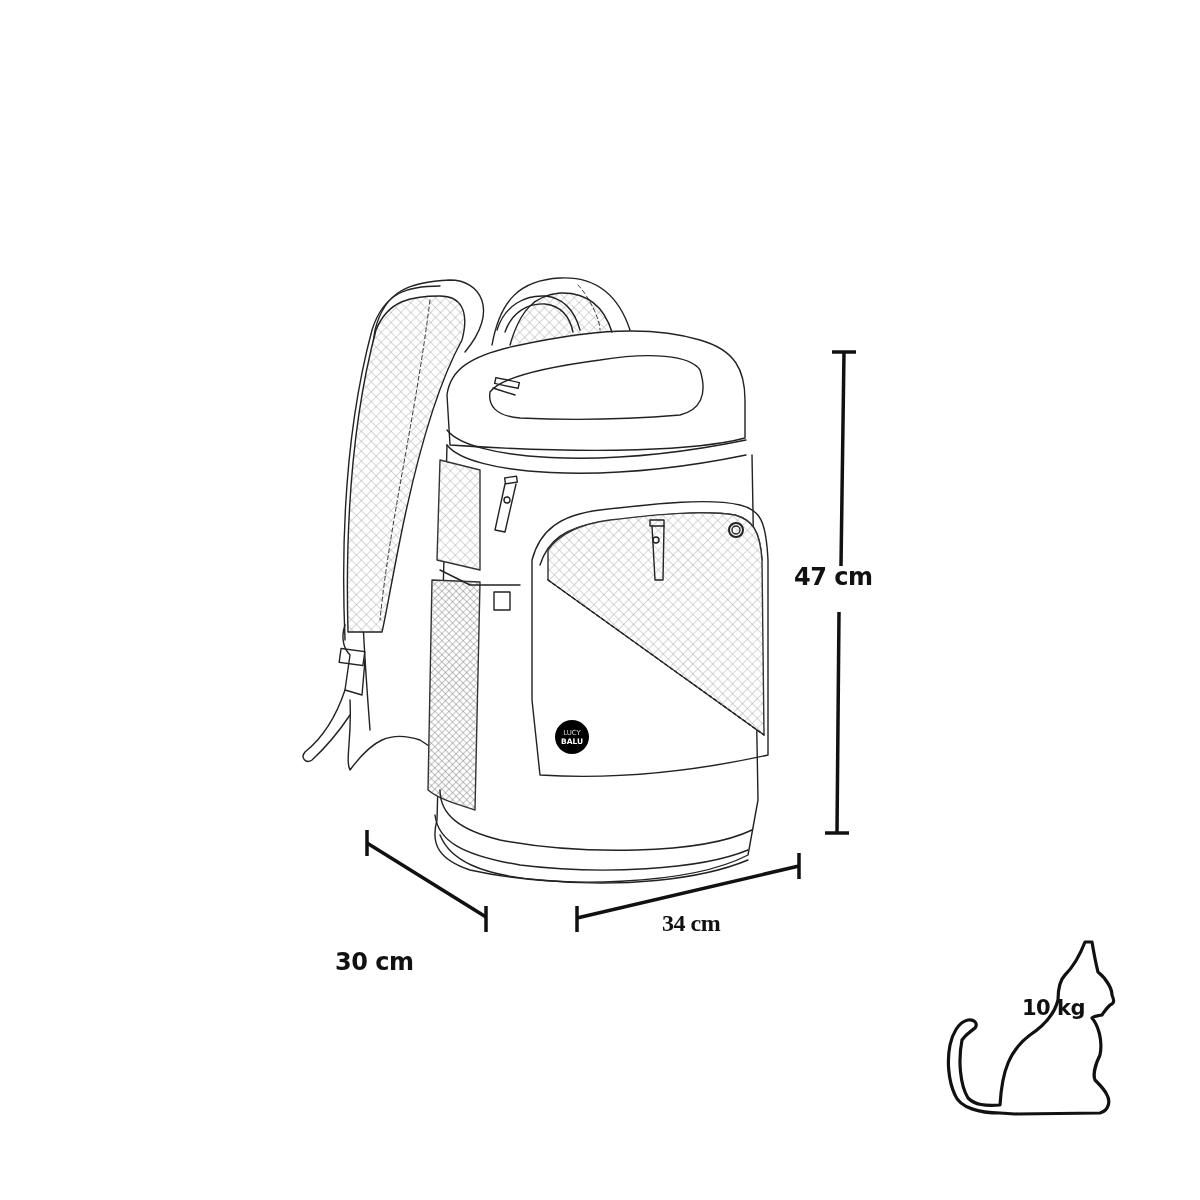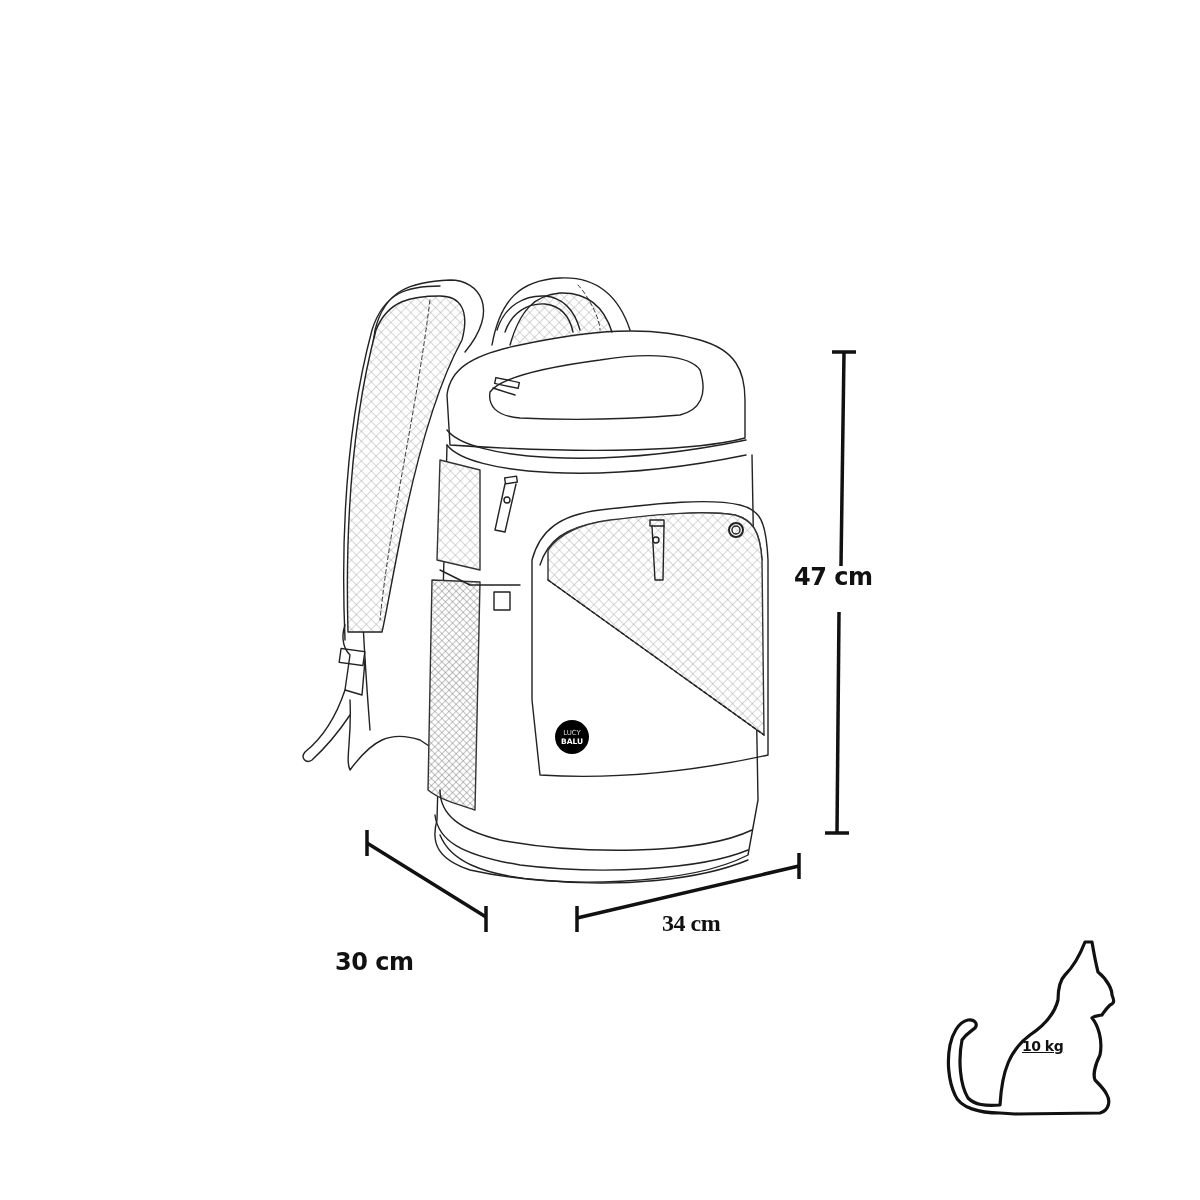--- a/index.html
+++ b/index.html
@@ -120,14 +120,14 @@
 
   <g stroke="#111" stroke-width="3.2" fill="none" stroke-linejoin="round" stroke-linecap="round">
     <path d="M1085 942 L1092 942 C1095 960 1097 968 1098 972 C1108 980 1112 990 1112 995 C1114 1000 1115 1003 1110 1005 C1105 1010 1104 1012 1102 1015 C1098 1016 1095 1015 1092 1018 C1098 1025 1103 1040 1100 1055 C1095 1065 1093 1075 1095 1080 C1100 1085 1105 1090 1107 1095 C1110 1100 1110 1110 1100 1113 L1015 1114 L1000 1113 C980 1113 960 1108 955 1095 C948 1080 947 1060 950 1045 C952 1035 958 1022 968 1020 C975 1019 978 1024 975 1028 C970 1032 966 1034 962 1040 C958 1060 960 1085 968 1098 C975 1105 985 1106 1000 1105 C1002 1070 1010 1050 1030 1035 C1045 1025 1055 1012 1058 1000 C1058 990 1060 980 1065 975 C1072 968 1078 960 1085 942 Z"></path>
   </g>
 </svg>
 
   
   <div class="label" style="left:794px; top:563px;">47 cm</div>
   <div class="label" style="left:335px; top:916px;margin-top:32px;">30 cm</div>
   <div class="label" style="left:662px; top:910px;font-family:Liberation Serif, serif;">34 cm</div>
-  <div class="label" style="left:1022px; top:1038px; font-size:14px;text-decoration:underline;">10 kg</div>
+  <div class="label" style="left:1022px; top:996px; font-size:21px;">10 kg</div>
 </div>
 
 </body></html>

